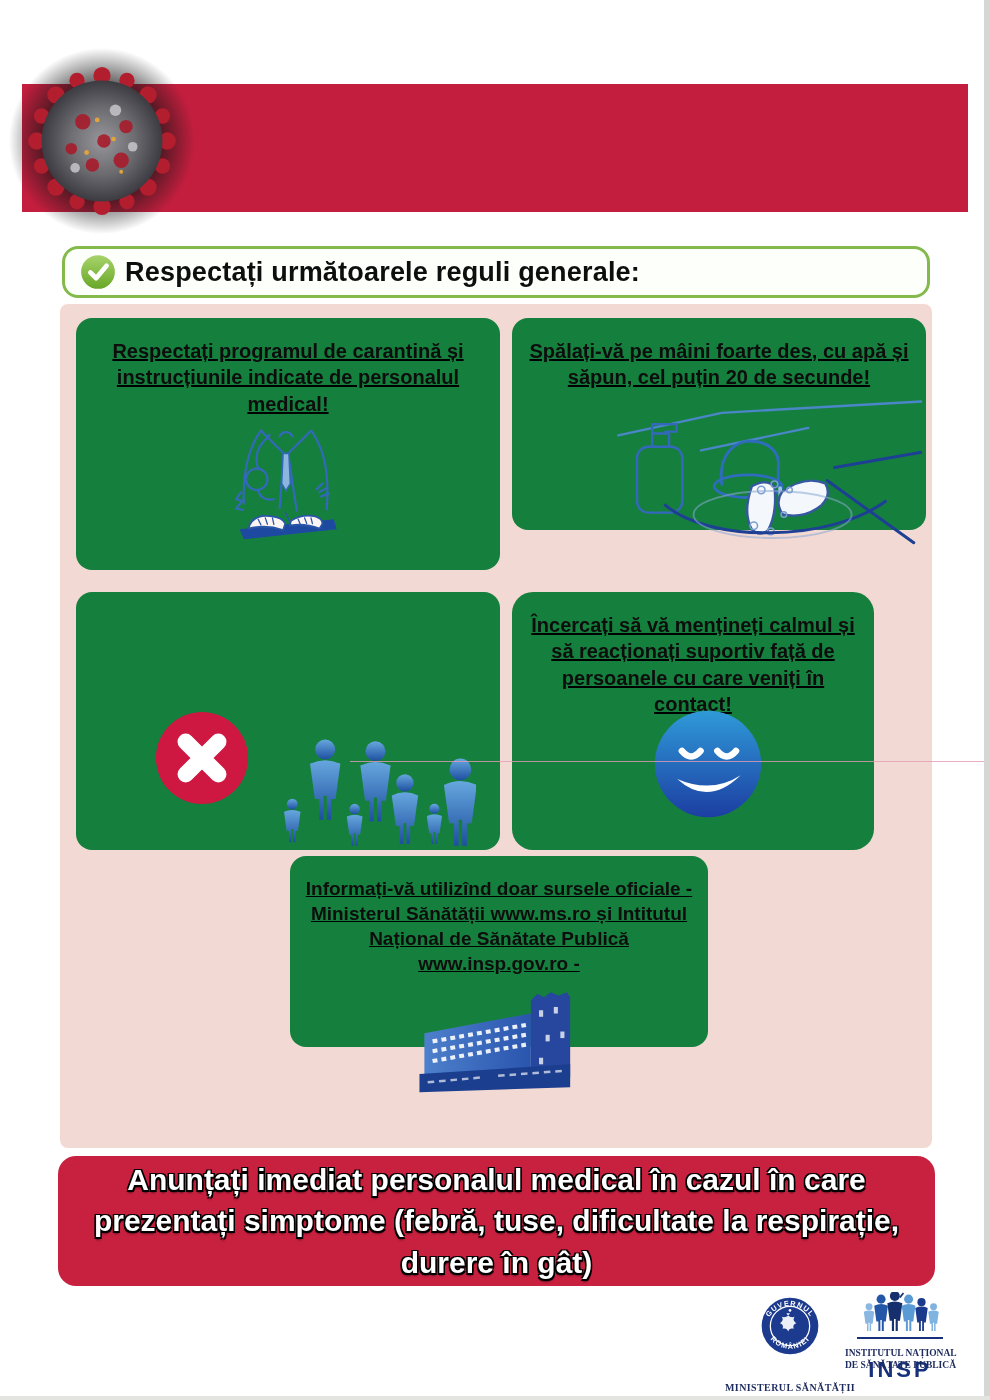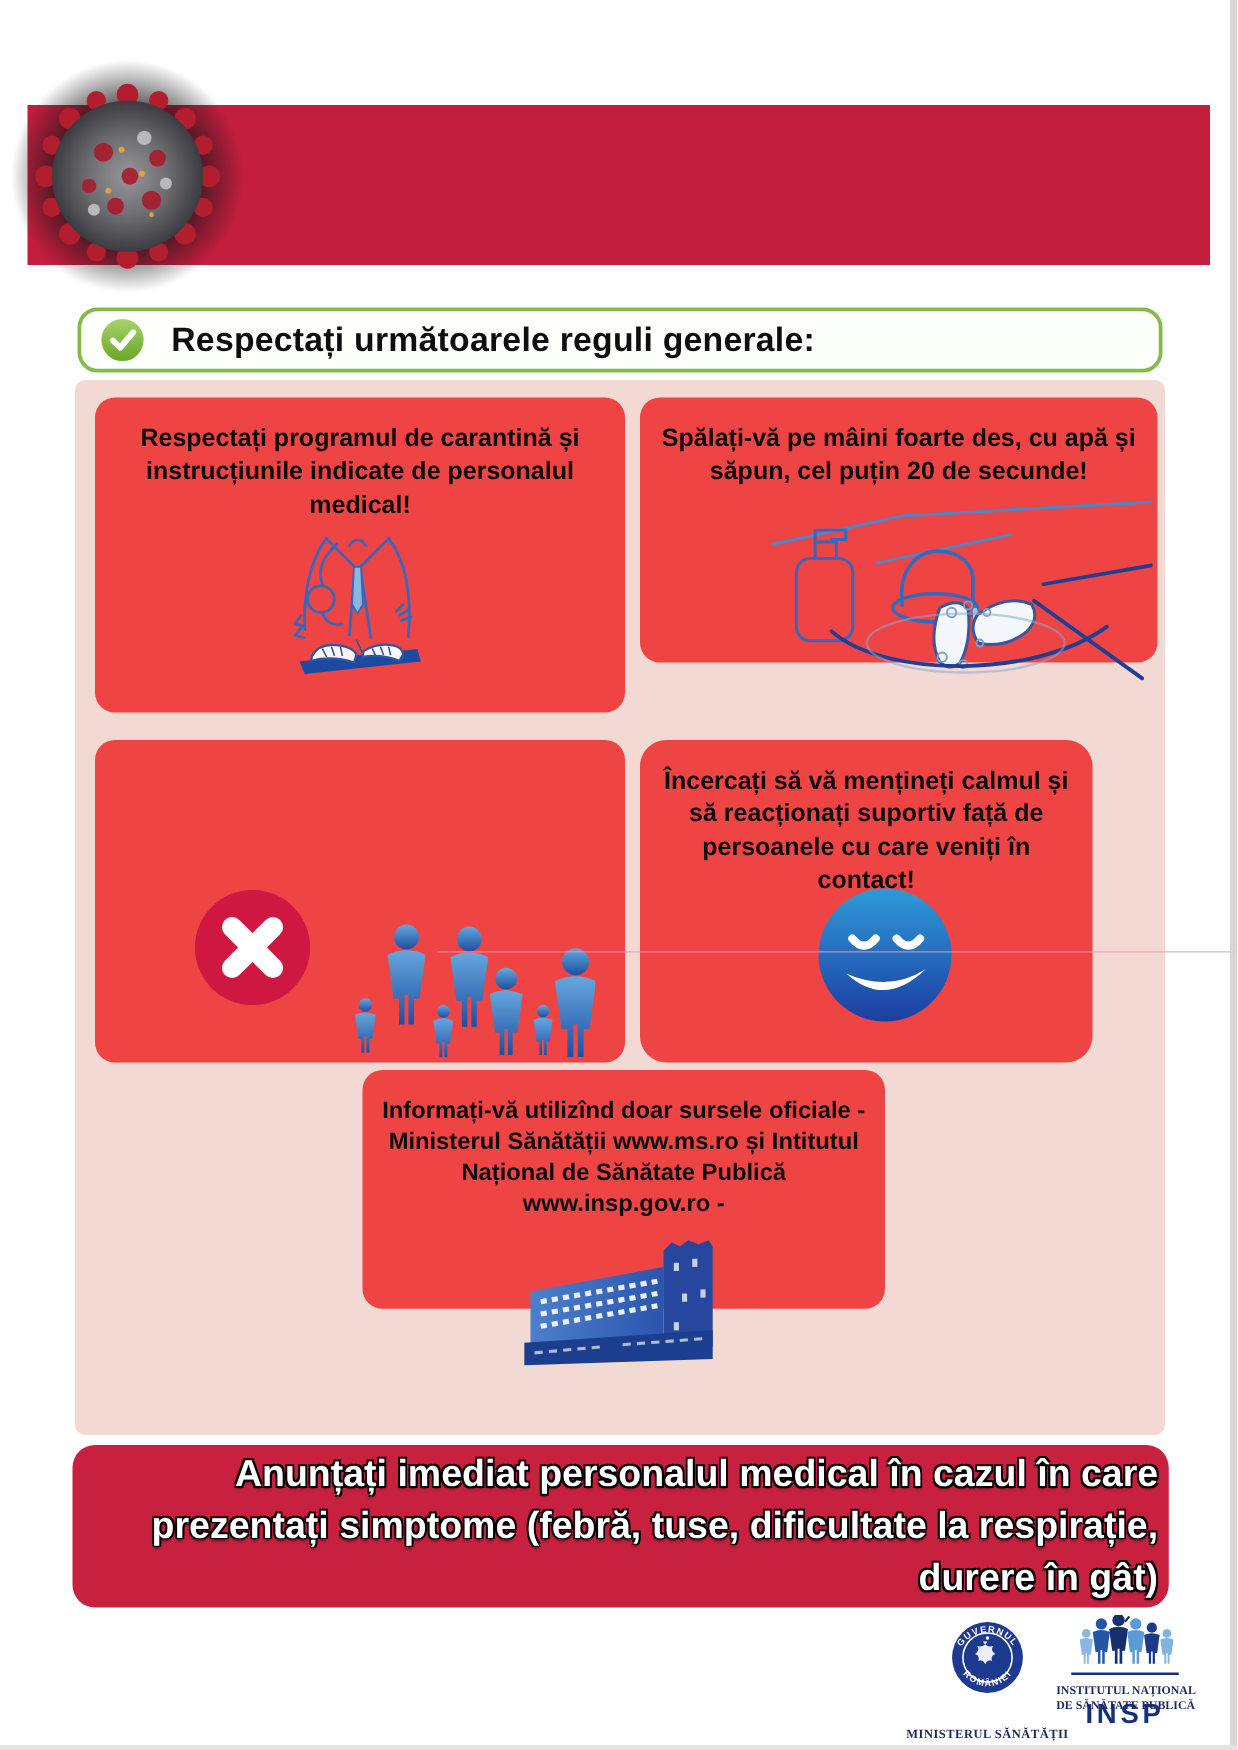--- a/index.html
+++ b/index.html
@@ -11,34 +11,34 @@
   .banner{left:22px;top:84px;width:946px;height:128px;background:#c41e3e;}
   .banner-title{left:180px;top:88px;width:770px;text-align:center;
       font-family:"Liberation Serif",serif;font-weight:bold;color:#ffffff;
       font-size:40px;line-height:1.33;
       text-shadow:-2px -2px 0 #141414,2px -2px 0 #141414,-2px 2px 0 #141414,2px 2px 0 #141414,0 3px 3px rgba(0,0,0,.55);}
   .banner-title span{display:block;}
 
   
   .intro-bar{left:62px;top:246px;width:868px;height:52px;background:#fdfffb;
       border:3px solid #84ba4c;border-radius:16px;box-sizing:border-box;
-      display:flex;align-items:center;padding-left:14px;gap:20px;}
+      display:flex;align-items:center;padding-left:14px;gap:8px;}
   .intro-label{font-size:27px;font-weight:bold;color:#0e0e0e;letter-spacing:.2px;}
 
   
   .panel{left:60px;top:304px;width:872px;height:844px;background:#f3d9d3;border-radius:8px;}
-  .card{position:absolute;background:#ef4444;border-radius:16px;}
+  .card{position:absolute;background:#15803d;border-radius:16px;text-decoration:underline;}
   .card-text{padding:20px 14px 0 14px;font-size:20px;font-weight:bold;color:#0d0d0d;
       text-align:center;line-height:1.32;}
   .card5 .card-text{font-size:19px;padding:20px 8px 0 8px;}
 
   
   .alert{left:58px;top:1156px;width:877px;height:130px;background:#c8203f;border-radius:18px;
       display:flex;align-items:center;justify-content:center;}
-  .alert-text{width:860px;text-align:right;color:#ffffff;font-weight:bold;font-size:30px;line-height:1.38;
+  .alert-text{width:860px;text-align:center;color:#ffffff;font-weight:bold;font-size:30px;line-height:1.38;
       text-shadow:-1.5px -1.5px 0 #000,1.5px -1.5px 0 #000,-1.5px 1.5px 0 #000,1.5px 1.5px 0 #000,0 2.5px 2px rgba(0,0,0,.5);}
 
   
   .gov-caption{left:700px;top:1352px;width:180px;text-align:center;
       font-family:"Liberation Serif",serif;font-weight:bold;font-size:10px;color:#1d2a5e;letter-spacing:.4px;margin-top:30px;}
   .insp-caption{left:845px;top:1347px;width:150px;text-align:left;
       font-family:"Liberation Serif",serif;font-weight:bold;font-size:9.5px;color:#1d2a5e;line-height:1.3;}
   .insp-block{left:856px;top:1292px;width:88px;text-align:center;}
   .insp-rule{border-top:2px solid #16307c;width:86px;margin:1px auto 0 auto;}
   .insp-word{font-size:22px;font-weight:bold;color:#16307c;letter-spacing:3px;line-height:1.05;margin-top:19px;}

